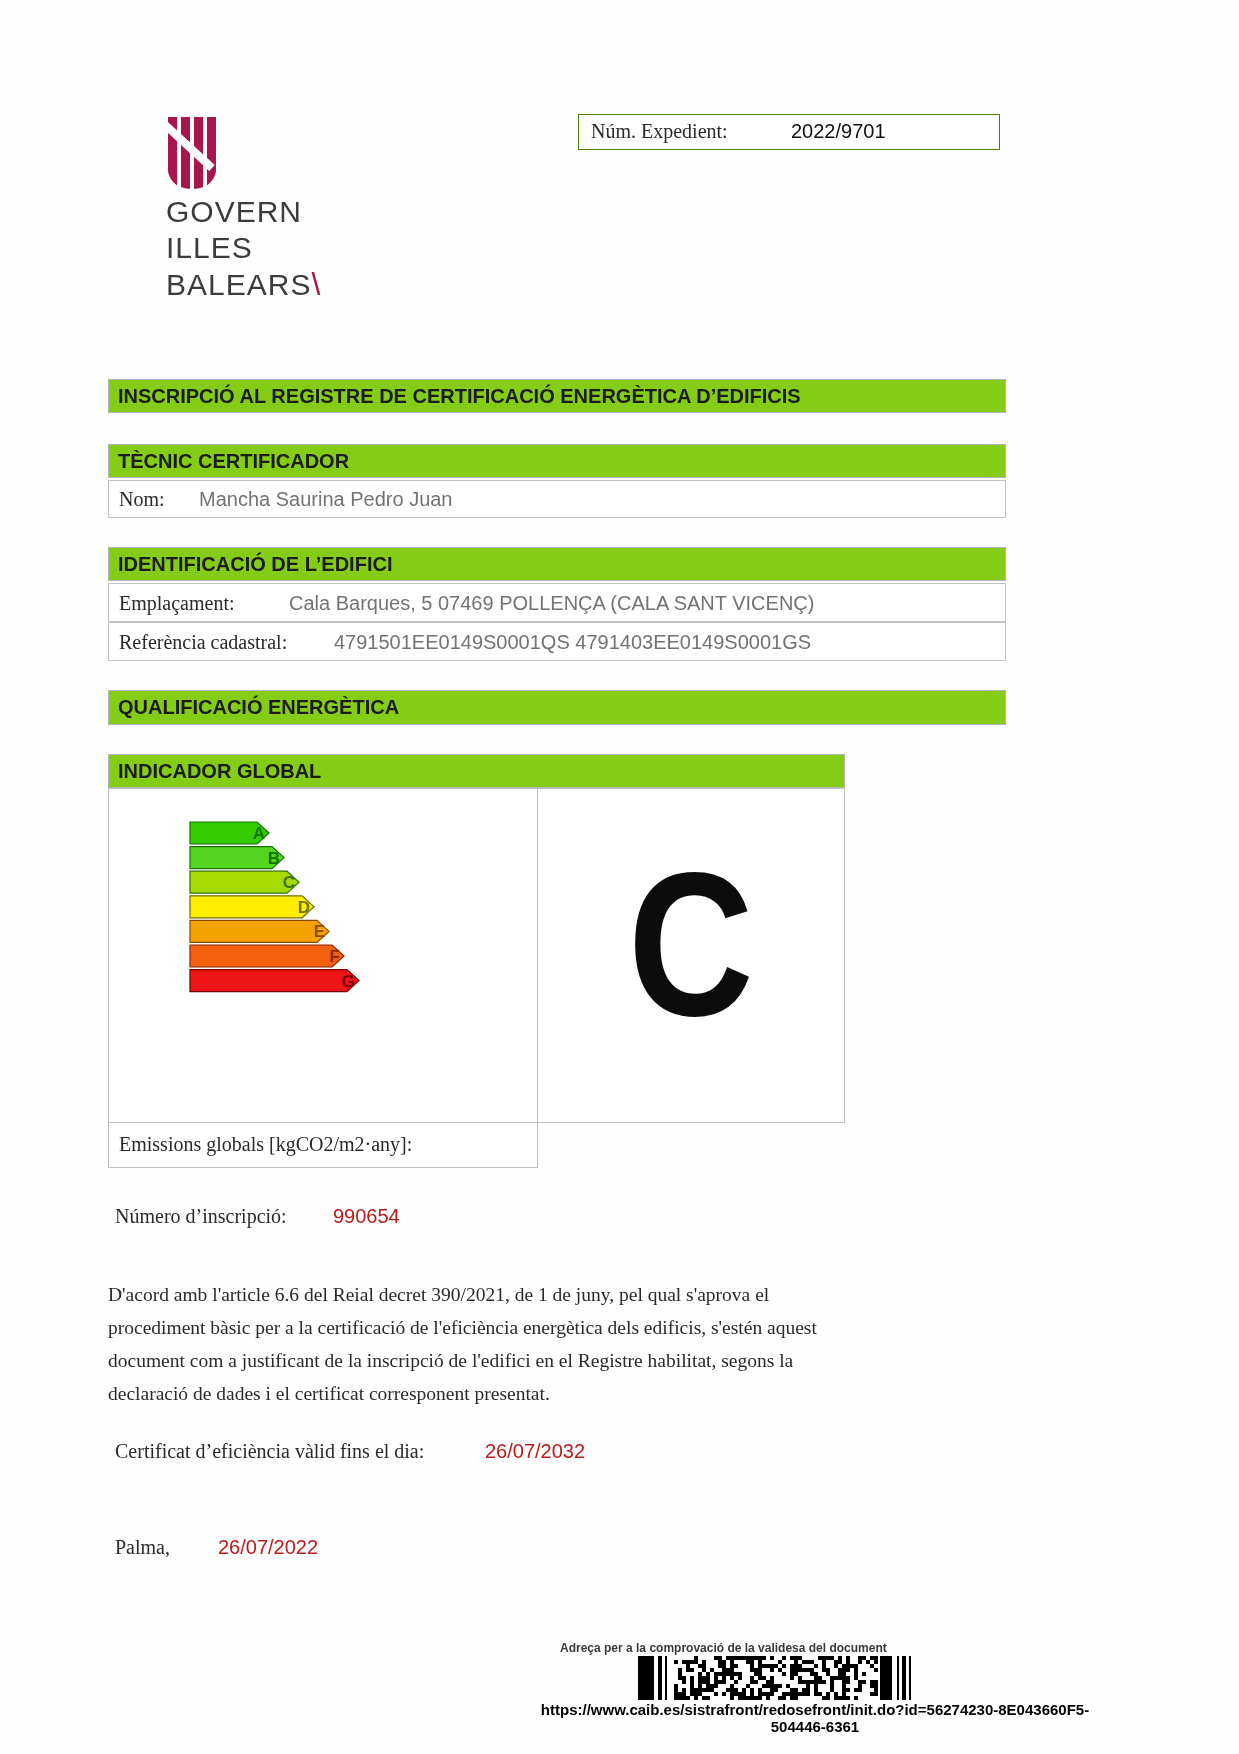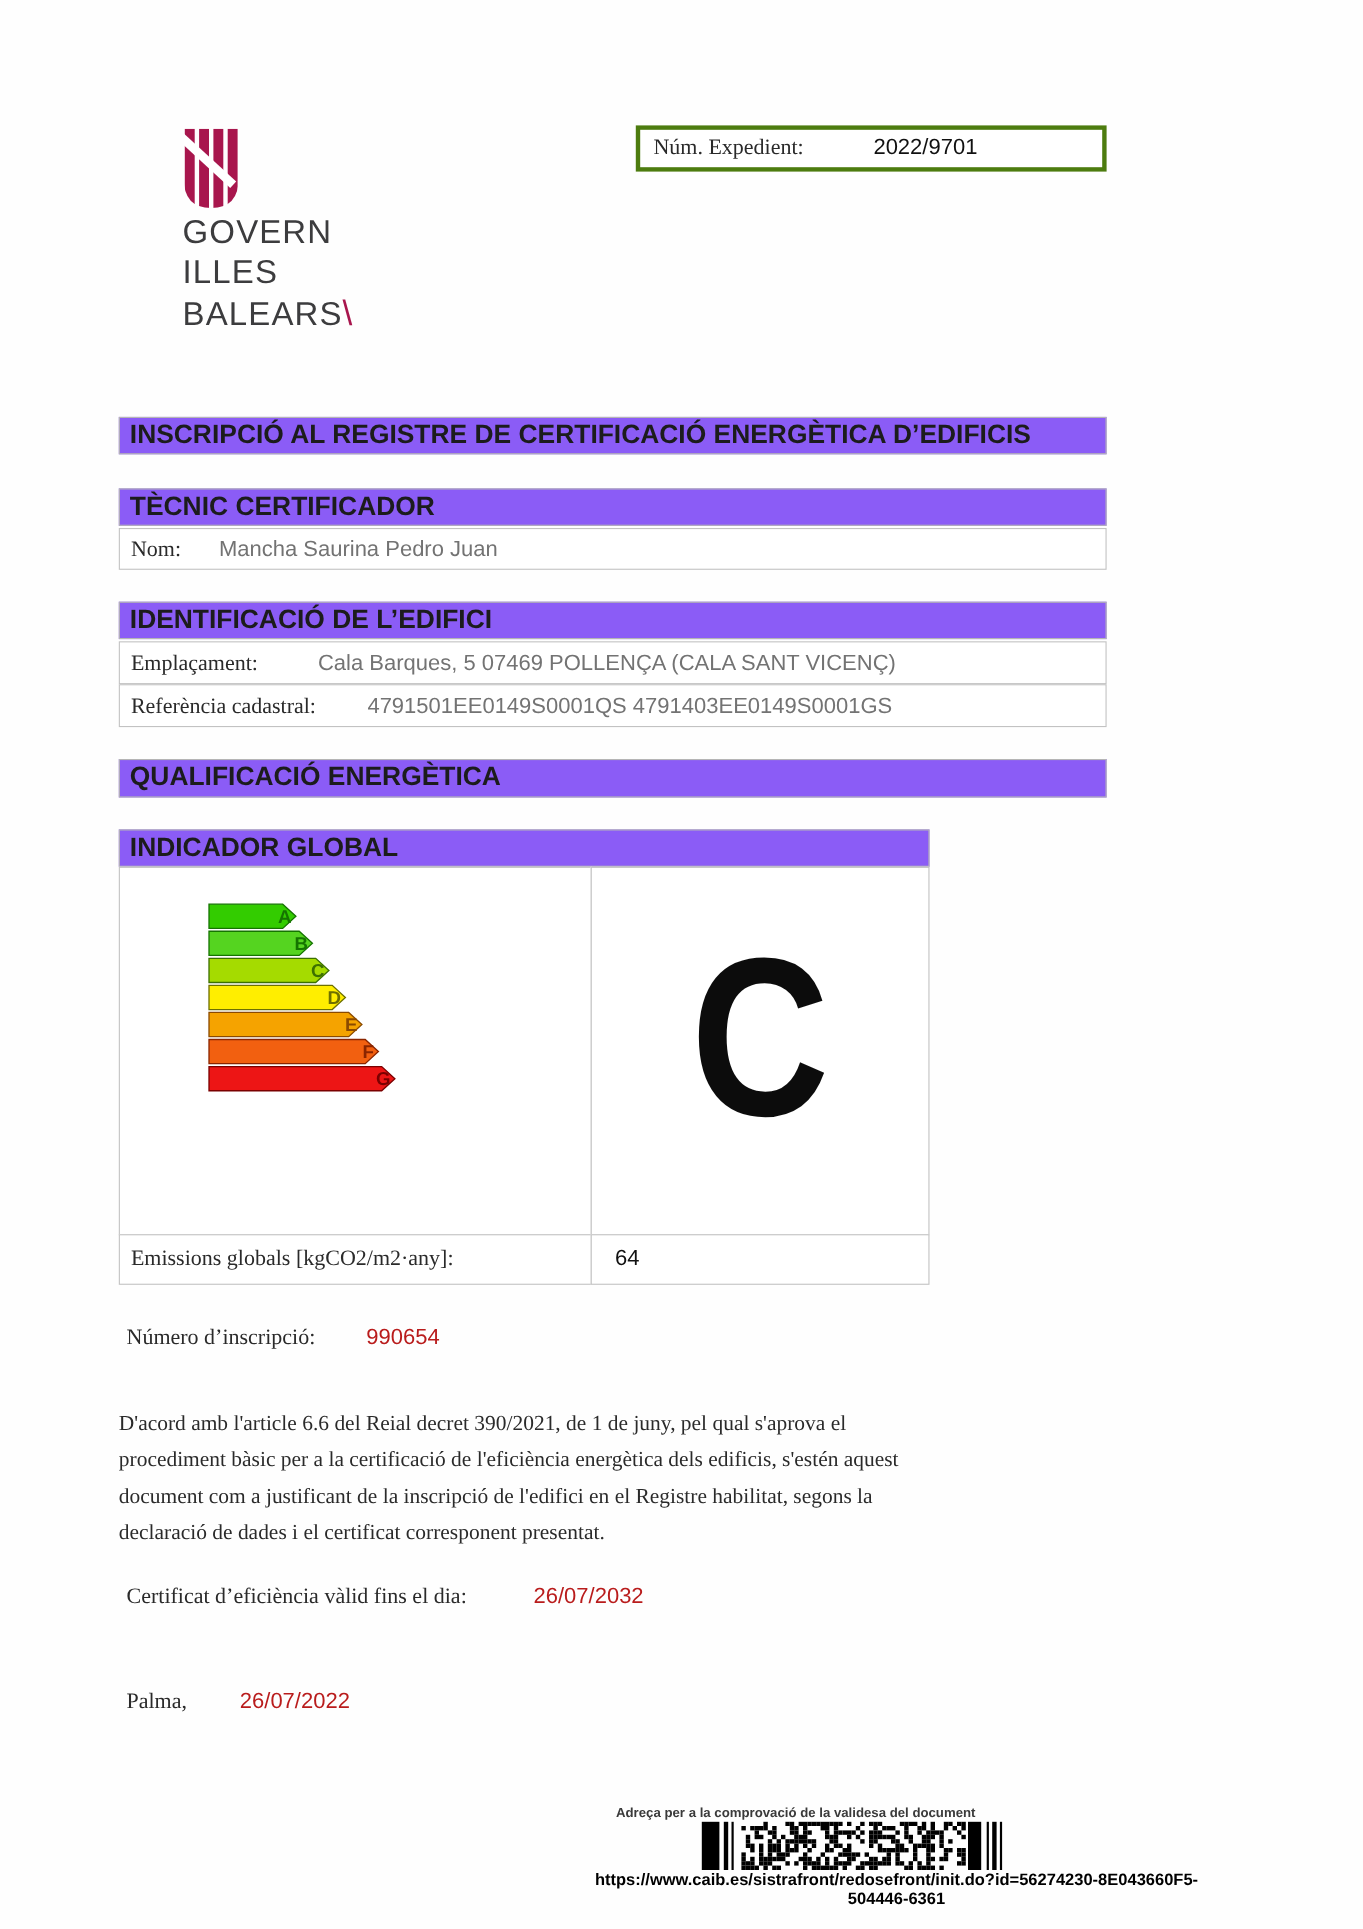--- a/index.html
+++ b/index.html
@@ -7,29 +7,29 @@
         font-family:"Liberation Sans",sans-serif;color:#1a1a1a;}
 
   
   .logo-shield{position:absolute;left:166px;top:116px;width:52px;height:74px;}
   .logo-text{position:absolute;left:166px;top:194px;font-family:"Liberation Sans",sans-serif;
              font-size:30px;line-height:36px;letter-spacing:1px;color:#3c3c3e;font-weight:400;}
   .logo-text .slash{color:var(--crimson);font-size:32px;font-weight:400;}
 
   
   .exp-box{position:absolute;left:578px;top:114px;width:420px;height:34px;
-           border:4px solid #4d7c0f;background:#fff;}
+           border:1px solid #4d7c0f;background:#fff;}
   .exp-box .lbl{position:absolute;left:12px;top:5px;font-family:"Liberation Serif",serif;
                 font-size:20px;color:#2a2a2a;}
   .exp-box .val{position:absolute;left:212px;top:5px;font-size:20px;color:#111;}
 
   
-  .bar{position:absolute;left:108px;width:898px;height:34px;background:#8b5cf6;
+  .bar{position:absolute;left:108px;width:898px;height:34px;background:#84cc16;
        border:1px solid #b5b5b5;box-sizing:border-box;
-       font-weight:bold;font-size:24px;color:#1c1c1c;line-height:32px;padding-left:9px;}
+       font-weight:bold;font-size:20px;color:#1c1c1c;line-height:32px;padding-left:9px;}
   .bar-inscripcio{top:379px;}
   .bar-tecnic{top:444px;}
   .bar-identificacio{top:547px;}
   .bar-qualificacio{top:690px;height:35px;}
   .bar-indicador{top:754px;width:737px;}
 
   
   .row{position:absolute;left:108px;width:898px;background:#fff;border:1px solid #c2c2c2;
        box-sizing:border-box;}
   .row .lbl{position:absolute;left:10px;font-family:"Liberation Serif",serif;font-size:20px;color:#2a2a2a;}
@@ -147,23 +147,20 @@
           <text x="151" y="141" text-anchor="end" fill="#8a2500" style="font:bold 17px &quot;Liberation Sans&quot;,sans-serif;">F</text>
           <polygon points="1,148.60000000000002 158,148.60000000000002 170,159.60000000000002 158,170.60000000000002 1,170.60000000000002" fill="#ed1515" stroke="#7a0000" stroke-width="1.2"></polygon>
           <text x="166" y="165.60000000000002" text-anchor="end" fill="#7a0000" style="font:bold 17px &quot;Liberation Sans&quot;,sans-serif;">G</text>
         </svg>
     </div>
     <div class="cell cell-letter">
       <span class="big-letter">C</span>
     </div>
     <div class="cell cell-emis-l">
       <span class="lbl">Emissions globals [kgCO2/m2·any]:</span>
-    </div>
-    <div class="cell cell-emis-r">
-      <span class="val">64</span>
     </div>
   </div>
 
   <div class="line l-numinscr">
     <span>Número d’inscripció:</span>
     <span class="val">990654</span>
   </div>
 
   <div class="paragraph">
     <div>D'acord amb l'article 6.6 del Reial decret 390/2021, de 1 de juny, pel qual s'aprova el</div>

